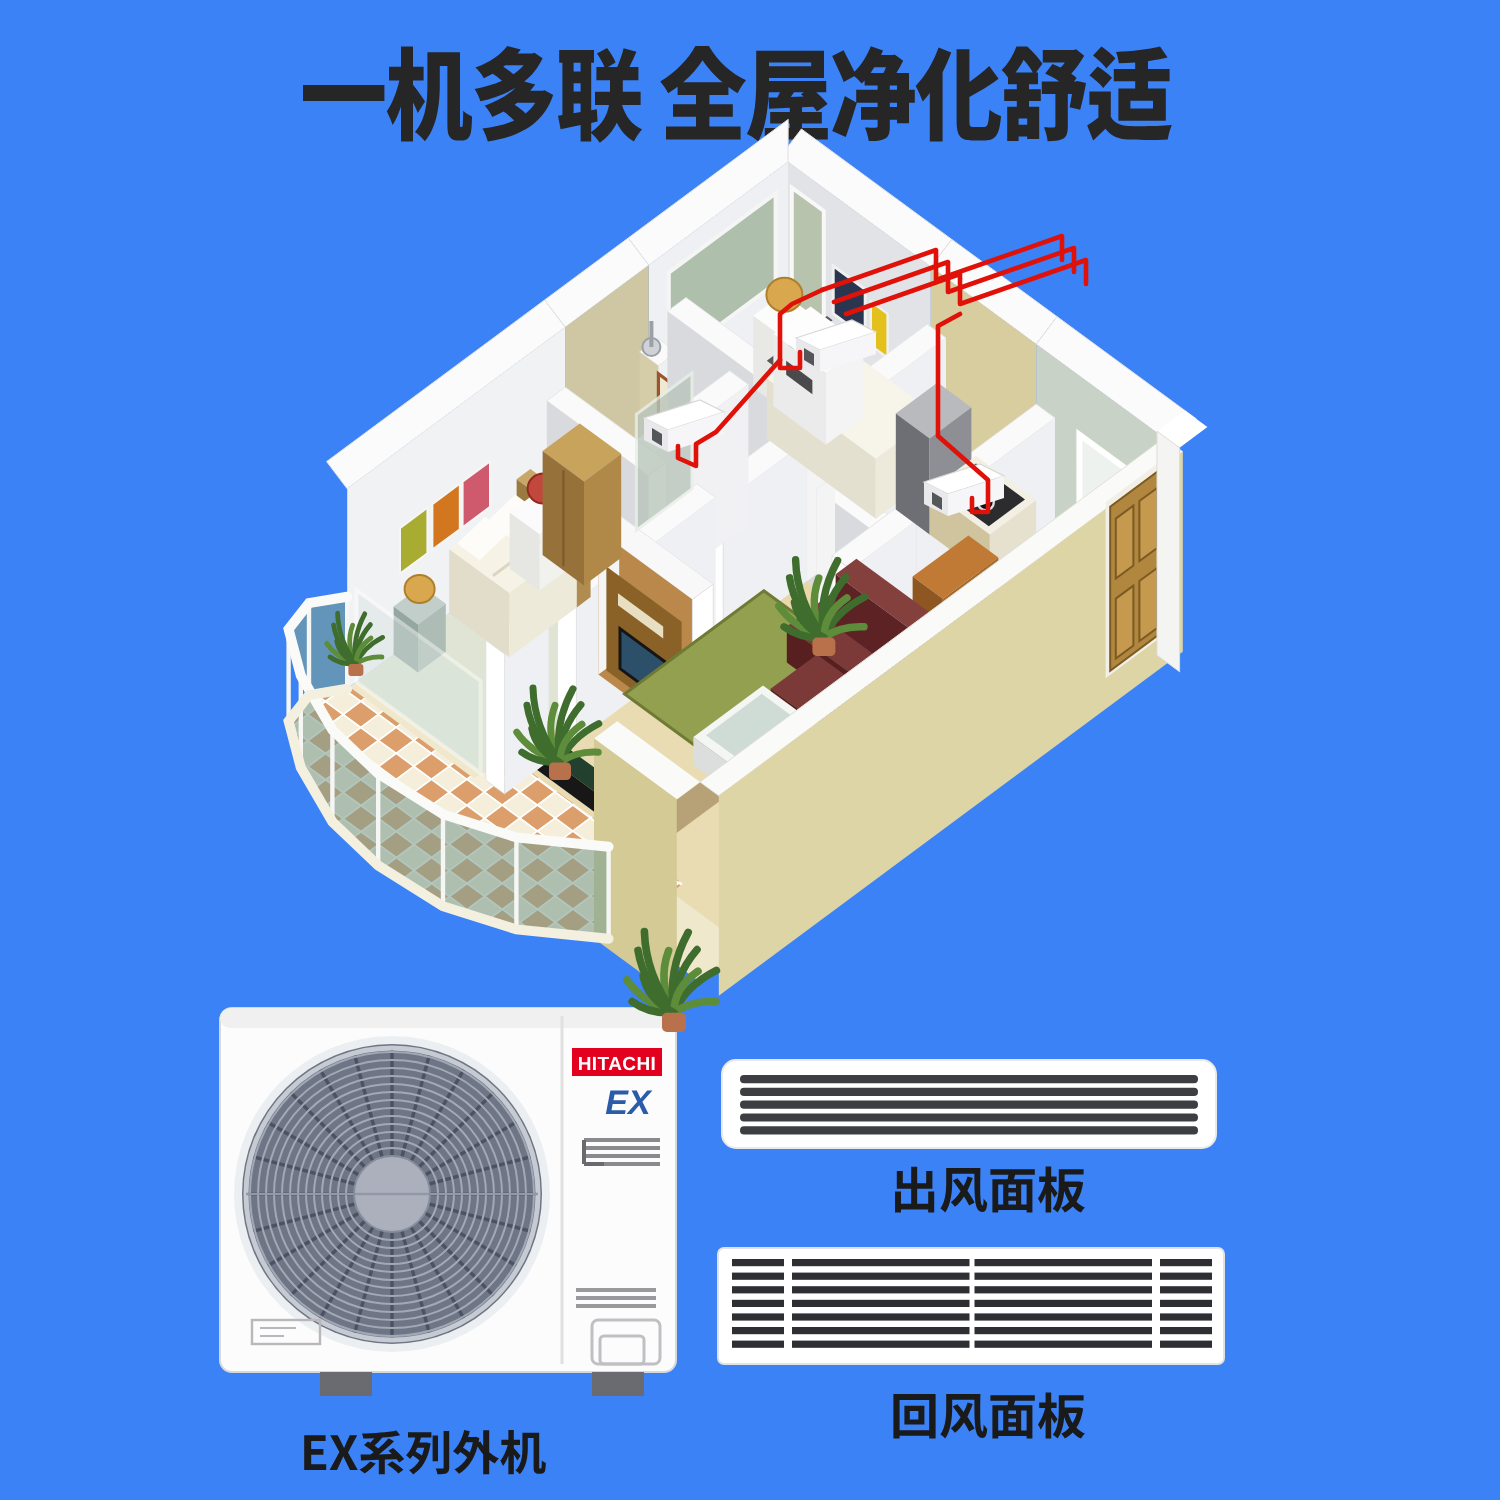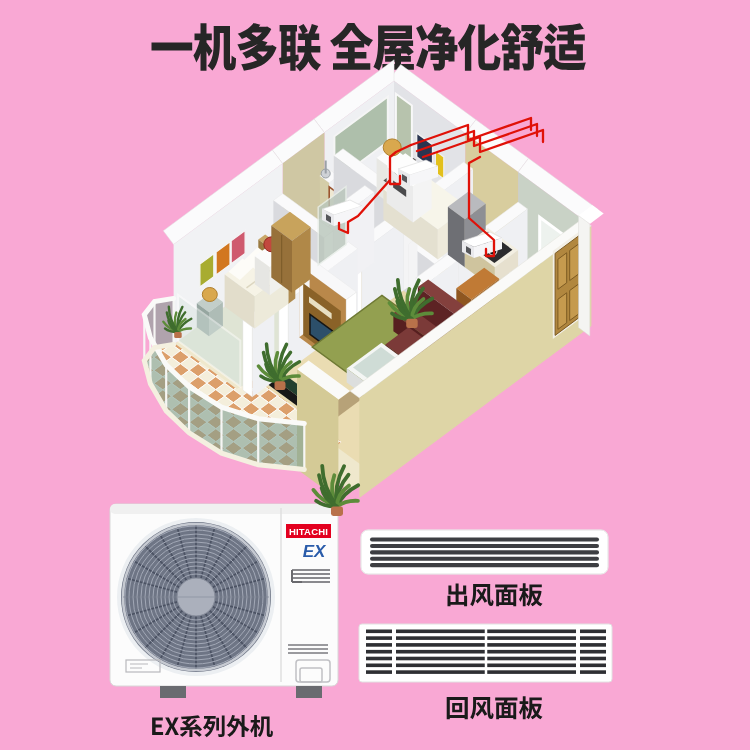--- a/index.html
+++ b/index.html
@@ -1,14 +1,14 @@
 <!DOCTYPE html>
 <html><head><meta charset="utf-8"><style>
 html,body{margin:0;padding:0;background:#ffffff;}
-#page{position:relative;width:750px;height:750px;background:#f9a8d4;overflow:hidden;
+#page{position:relative;width:750px;height:750px;background:#3b82f6;overflow:hidden;
 font-family:"Liberation Sans", sans-serif;}
 </style></head>
 <body>
 <div id="page">
 <svg width="750" height="750" viewBox="0 0 750 750">
 
 <g>
         <path d="M151.5 42.5V50.5H192.2V42.5Z M213.7 26.1V42.4C213.7 49.8 213.2 59.5 207.5 66.0C208.9 66.8 211.4 69.3 212.4 70.6C218.8 63.5 219.9 51.0 219.9 42.5V33.0H223.7V61.8C223.7 66.2 224.1 67.5 225.1 68.7C225.8 69.7 227.2 70.2 228.4 70.2C229.2 70.2 230.2 70.2 231.0 70.2C232.0 70.2 233.2 69.9 233.9 69.2C234.7 68.5 235.2 67.5 235.5 65.9C235.8 64.3 236.0 60.9 236.0 58.2C234.5 57.6 232.7 56.5 231.6 55.4C231.6 58.2 231.5 60.5 231.4 61.5C231.4 62.6 231.3 63.0 231.2 63.3C231.1 63.5 231.0 63.5 230.9 63.5C230.7 63.5 230.6 63.5 230.4 63.5C230.3 63.5 230.2 63.5 230.1 63.2C230.0 63.0 230.0 62.5 230.0 61.4V26.1ZM200.5 23.2V33.4H194.5V40.2H199.7C198.4 45.7 196.1 51.9 193.4 55.6C194.3 57.5 195.7 60.5 196.3 62.5C197.9 60.1 199.3 56.9 200.5 53.2V70.8H206.5V51.2C207.5 53.1 208.4 55.1 208.9 56.5L212.5 50.7C211.7 49.5 208.1 44.2 206.5 42.4V40.2H211.8V33.4H206.5V23.2Z M253.6 23.0C250.6 27.1 245.4 31.0 237.7 33.8C239.0 34.9 241.0 37.4 241.9 39.1C243.4 38.4 244.9 37.6 246.3 36.9C247.9 37.9 249.6 39.2 251.0 40.4C246.8 42.3 242.1 43.6 237.3 44.5C238.4 46.0 239.6 48.8 240.2 50.6C246.5 49.2 252.6 47.0 257.8 43.9C254.2 47.4 249.1 50.5 242.3 52.9C243.6 54.1 245.4 56.8 246.1 58.5C248.1 57.6 250.0 56.8 251.8 55.8C253.5 57.0 255.6 58.8 257.1 60.2C252.5 62.3 247.1 63.5 241.2 64.2C242.2 65.8 243.4 68.8 243.9 70.8C259.3 68.3 271.4 62.6 276.6 47.5L272.3 45.1L271.3 45.4H265.1C265.9 44.4 266.8 43.3 267.6 42.2L262.1 40.8C265.9 37.8 269.1 33.9 271.3 29.1L267.2 26.4L266.1 26.8H258.8L260.4 24.8ZM256.7 37.1C255.5 36.0 253.5 34.6 251.6 33.4L252.7 32.6H261.8C260.4 34.3 258.6 35.8 256.7 37.1ZM262.8 56.7C261.5 55.3 259.2 53.6 257.3 52.4L258.6 51.4H267.6C266.4 53.5 264.7 55.2 262.8 56.7Z M279.0 57.9 280.3 64.6 290.3 62.5V70.8H295.6V66.5C297.1 67.8 299.0 70.0 299.9 71.4C304.0 68.5 306.7 65.0 308.4 61.4C310.5 65.5 313.2 68.7 317.0 70.7C317.8 68.8 319.7 66.0 321.1 64.7C316.0 62.5 312.7 58.0 311.0 52.5L311.0 52.5H320.3V45.9H311.4V40.1H319.2V33.5H314.7C315.8 31.4 317.1 28.6 318.2 25.9L311.8 24.1C311.1 27.0 309.8 30.9 308.6 33.5H304.0L307.8 31.2C307.0 29.1 305.2 26.2 303.5 24.0L298.5 26.8C299.9 28.8 301.4 31.4 302.2 33.5H298.2V40.1H305.0V45.9H297.5V52.5H304.5C303.7 57.0 301.5 62.1 295.6 66.0V61.5L298.8 60.8L298.4 54.6L295.6 55.1V31.4H297.0V25.0H279.6V31.4H281.2V57.5ZM286.8 31.4H290.3V35.8H286.8ZM286.8 41.6H290.3V45.8H286.8ZM286.8 51.7H290.3V56.0L286.8 56.6Z M333.0 63.2V69.7H370.3V63.2H354.7V58.4H366.4V52.1H354.7V47.5H364.2V43.5C365.7 44.6 367.2 45.7 368.8 46.6C369.9 44.4 371.3 42.0 373.0 40.1C365.9 37.0 359.1 30.9 354.4 23.0H347.7C344.6 29.0 337.6 36.5 330.1 40.7C331.5 42.2 333.3 44.9 334.1 46.6C335.8 45.6 337.3 44.5 338.8 43.4V47.5H348.0V52.1H336.5V58.4H348.0V63.2ZM351.3 30.1C353.6 33.7 357.2 37.7 361.3 41.1H341.6C345.6 37.7 349.0 33.8 351.3 30.1Z M384.5 31.2H405.6V33.1H384.5ZM384.3 48.8 384.5 54.4 394.9 53.9V56.0H385.1V61.7H394.9V64.0H382.4V69.7H413.9V64.0H401.0V61.7H410.9V56.0H401.0V53.6L406.6 53.4C407.4 54.2 408.0 55.0 408.5 55.8L413.8 52.0C412.5 50.3 410.3 48.1 408.1 46.1H413.1V40.5H384.5V40.2V39.0H412.0V25.4H378.1V40.2C378.1 48.1 377.8 59.5 373.4 67.0C375.1 67.7 377.9 69.5 379.1 70.8C382.8 64.2 384.0 54.4 384.4 46.1H390.0L388.7 48.8ZM400.5 47.1 401.8 48.3 395.4 48.5 397.0 46.1H401.9Z M437.1 33.6H443.0C442.6 34.6 442.2 35.6 441.7 36.5H435.3ZM416.1 65.5 422.9 68.5C424.7 63.3 426.6 57.5 428.4 51.4H438.8V53.5H430.5V59.9H438.8V63.0C438.8 63.6 438.5 63.8 437.8 63.9C437.1 63.9 434.5 63.9 432.5 63.8C433.3 65.7 434.1 68.6 434.4 70.5C437.8 70.6 440.5 70.5 442.4 69.4C444.4 68.3 444.9 66.5 444.9 63.1V59.9H448.5V61.6H454.5V51.4H457.4V44.9H454.5V36.5H448.2C449.5 34.4 450.7 32.2 451.6 30.4L447.3 27.2L446.4 27.5H440.5L441.5 25.2L435.4 23.1C433.6 27.9 430.5 32.6 427.2 35.9C425.7 32.7 423.4 28.4 421.8 25.1L416.1 28.0C418.0 32.2 420.7 37.7 421.8 41.0L427.1 38.1C428.5 39.2 430.1 40.8 430.9 41.8L432.3 40.3V42.8H438.8V44.9H428.1V51.2L422.4 48.0C420.5 54.6 418.0 61.2 416.1 65.5ZM448.5 53.5H444.9V51.4H448.5ZM448.5 44.9H444.9V42.8H448.5Z M494.6 33.0C491.9 35.5 488.4 38.5 484.7 41.0V24.6H478.3V60.0C478.3 67.9 480.0 70.2 486.0 70.2C487.3 70.2 491.3 70.2 492.7 70.2C498.2 70.2 499.8 66.8 500.5 58.0C498.8 57.5 496.2 56.1 494.7 54.9C494.3 61.9 494.0 63.5 492.0 63.5C491.2 63.5 487.7 63.5 486.9 63.5C484.9 63.5 484.7 63.1 484.7 60.0V48.5C489.6 45.9 494.8 42.8 499.3 39.4ZM469.3 23.8C466.7 31.2 462.3 38.5 457.8 43.0C458.9 44.8 460.7 49.0 461.4 50.8C462.6 49.5 463.7 48.1 464.9 46.5V70.7H471.3V36.1C472.9 32.9 474.4 29.5 475.6 26.2Z M508.2 23.2C506.8 27.1 504.3 31.6 500.8 35.0C501.7 35.8 503.1 37.4 504.0 38.8V42.1H508.4V44.6H502.1V50.5H508.4V53.4H503.6V70.5H509.3V68.2H513.6V69.5H519.6V53.4H514.5V50.5H520.4V44.6H514.5V42.1H519.0V36.2H518.0L521.2 31.9C519.6 29.2 516.3 25.7 513.6 23.2ZM509.3 62.4V59.2H513.6V62.4ZM507.8 36.2C509.5 34.1 510.8 31.9 511.8 29.9C513.5 31.8 515.3 34.3 516.4 36.2ZM522.6 36.8C524.8 37.8 527.4 39.2 529.6 40.7H520.9V47.0H527.7V62.9C527.7 63.5 527.4 63.6 526.8 63.7C526.1 63.7 523.8 63.7 522.0 63.6C522.8 65.5 523.6 68.5 523.8 70.6C527.0 70.6 529.5 70.5 531.5 69.4C533.4 68.3 533.9 66.5 533.9 63.0V47.0H536.0C535.6 49.5 535.2 52.0 534.8 53.6L540.1 54.9C541.1 51.5 542.2 46.2 543.0 41.5L538.6 40.5L537.6 40.7H537.0L538.3 39.0C537.6 38.3 536.6 37.6 535.6 36.9C538.1 34.2 540.4 30.9 542.1 27.9L538.1 24.6L536.8 25.0H521.4V31.2H532.4C531.8 32.1 531.1 33.0 530.3 33.8C528.9 33.1 527.6 32.5 526.3 32.0Z M546.5 27.8C548.8 29.6 551.8 32.3 553.1 34.2L557.7 29.3C556.2 27.4 553.1 24.9 550.7 23.3ZM544.7 37.8C547.1 39.5 550.2 42.1 551.6 44.0L556.0 38.9C554.5 37.0 551.2 34.7 548.8 33.2ZM565.2 50.4H576.5V54.2H565.2ZM559.2 44.2V60.4H582.9V44.2H574.0V40.6H584.8V34.5H574.0V30.6C577.5 30.1 580.8 29.5 583.8 28.8L580.0 23.3C574.4 24.8 565.7 25.7 558.0 26.0C558.6 27.5 559.3 30.0 559.4 31.6C562.0 31.6 564.8 31.4 567.6 31.2V34.5H556.9V40.6H567.6V44.2ZM555.4 45.7H544.7V52.4H549.2V58.8C547.4 60.2 545.4 61.6 543.6 62.8L546.6 70.2C549.0 68.0 550.9 66.2 552.7 64.4C555.5 68.2 559.0 69.5 564.2 69.8C569.6 70.1 578.4 70.0 583.9 69.7C584.2 67.5 585.2 64.2 585.9 62.5C579.6 63.1 569.6 63.2 564.3 63.0C560.0 62.8 557.1 61.5 555.4 58.4Z" fill="#262626"></path>
       </g>
 

